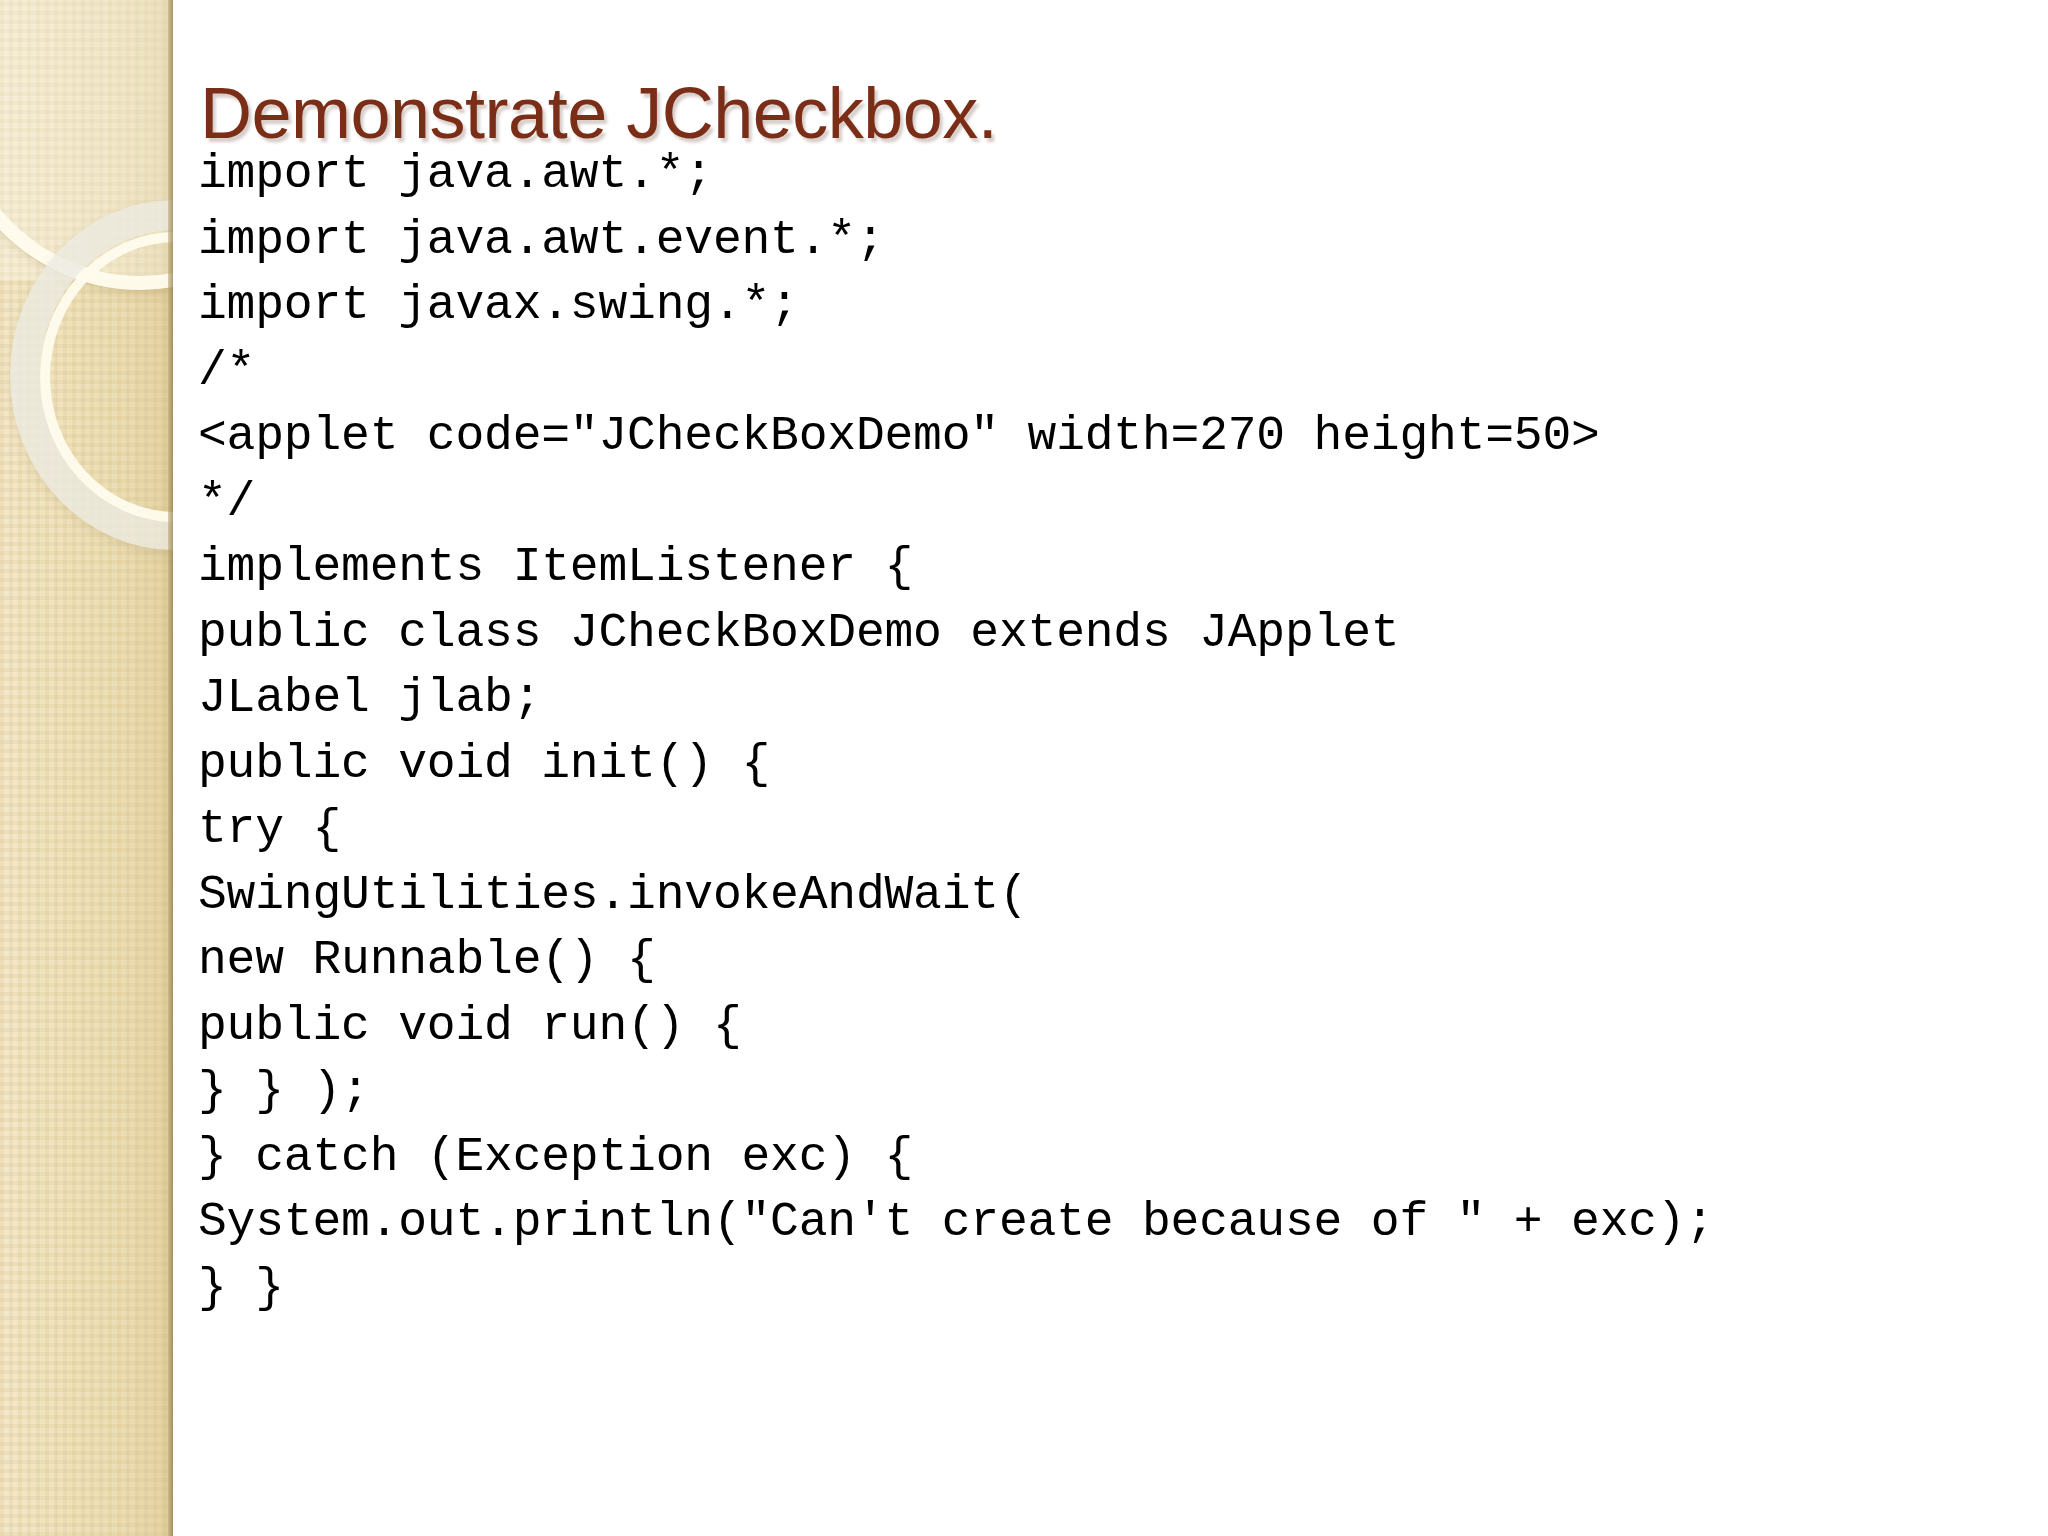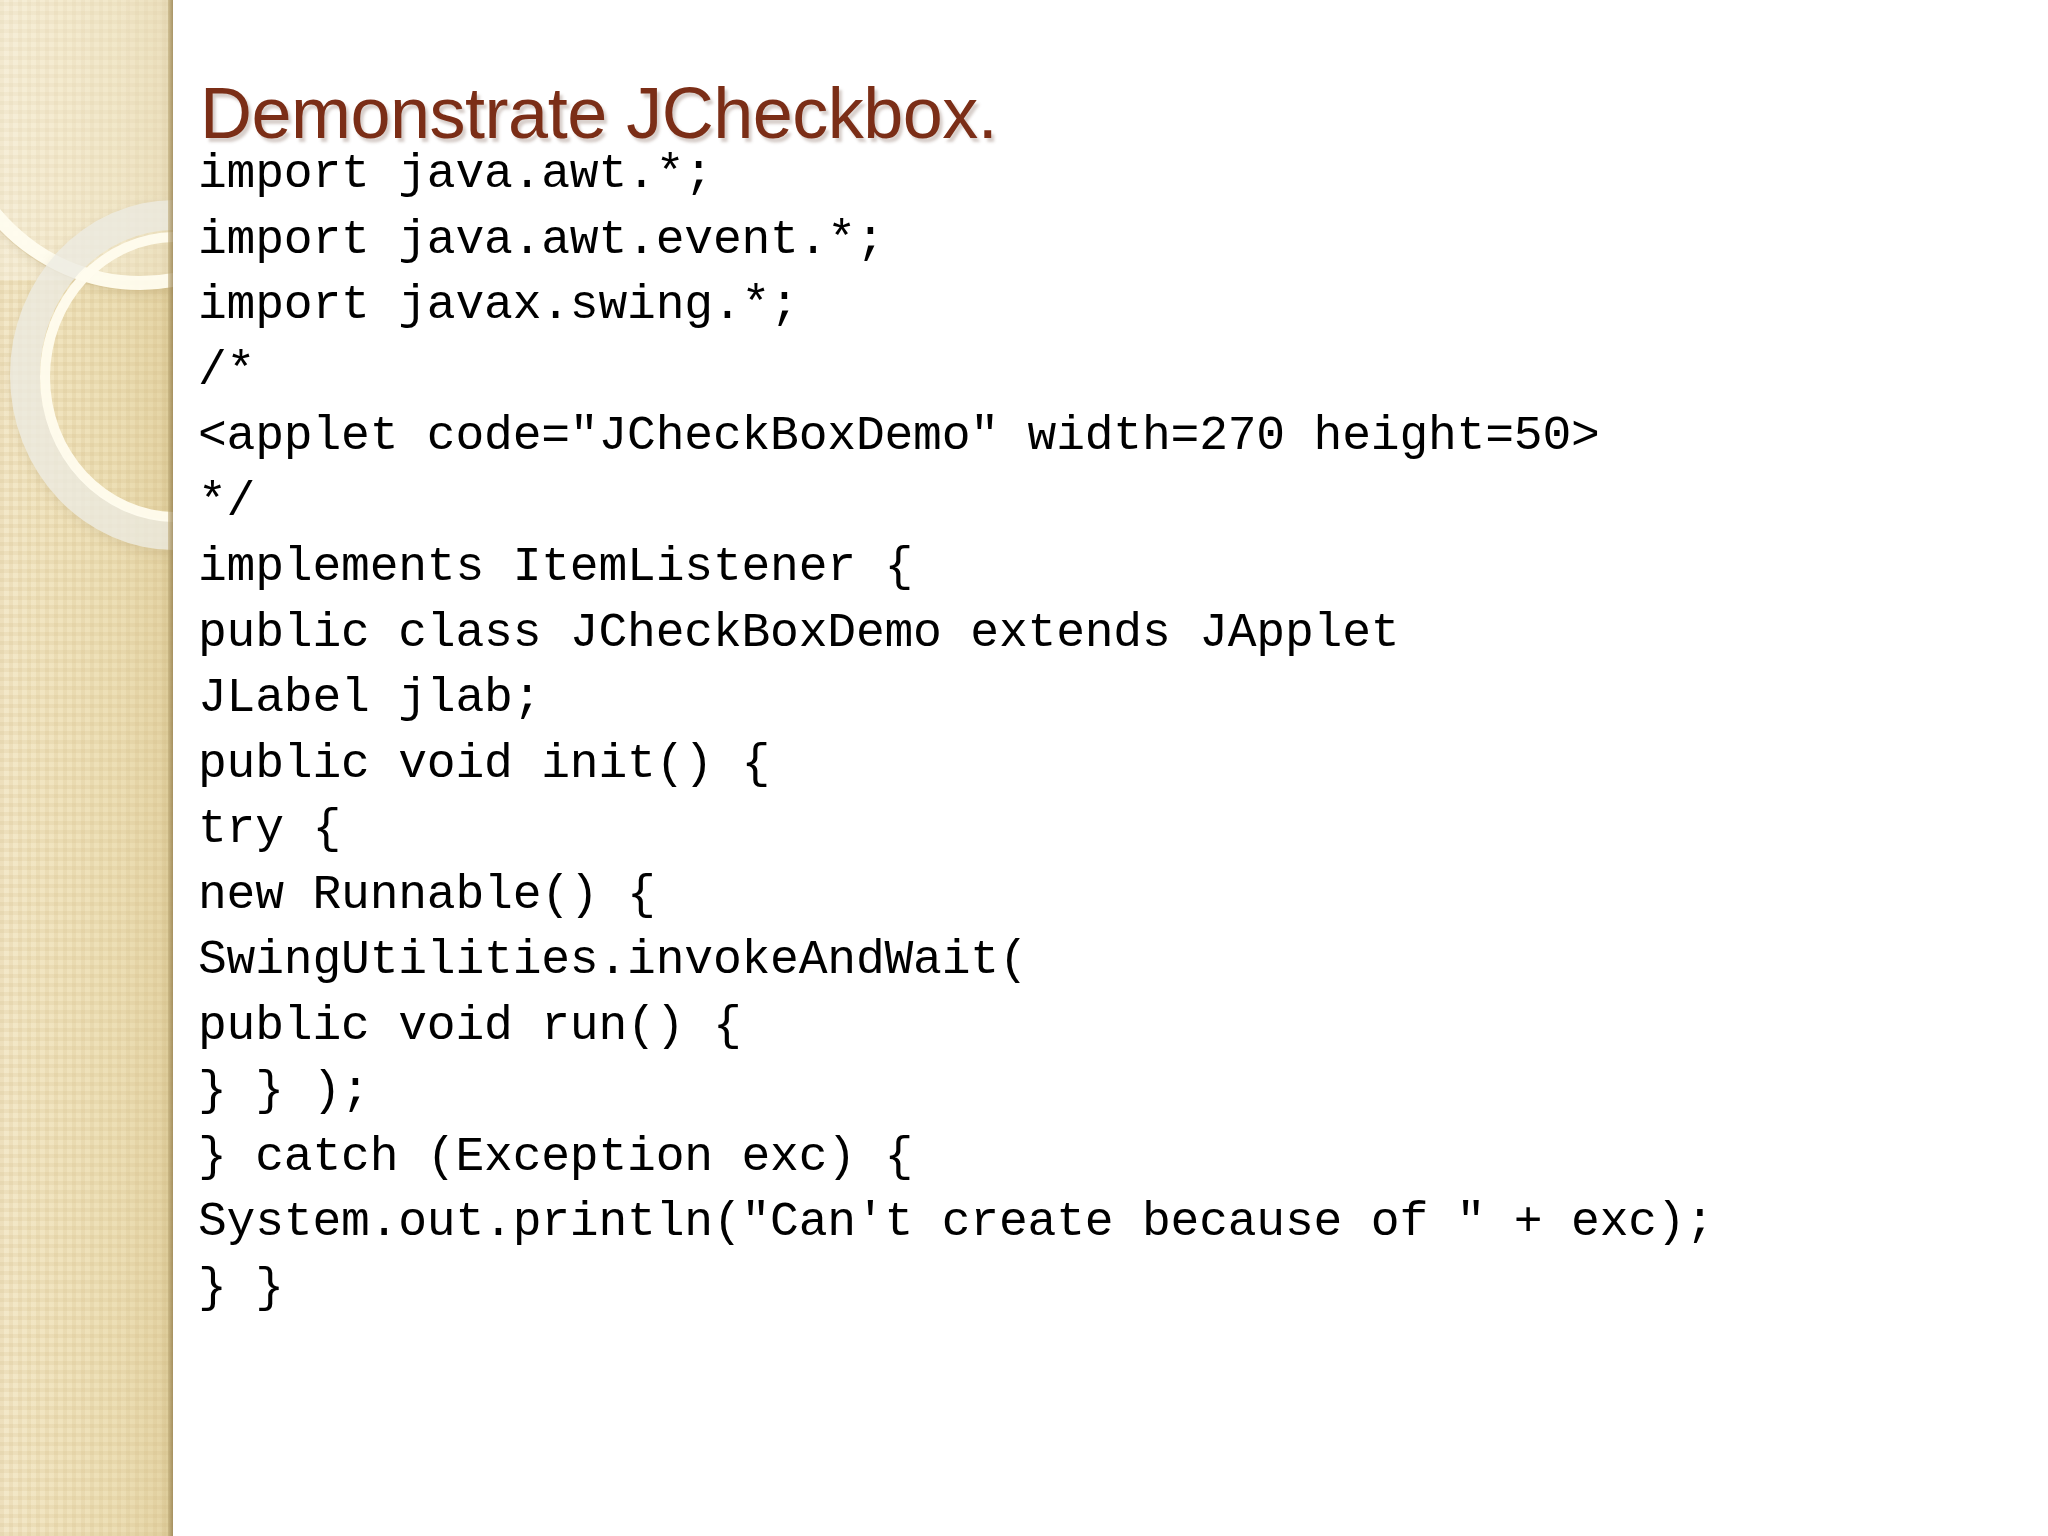--- a/index.html
+++ b/index.html
@@ -165,22 +165,22 @@
     <div class="code-line">import java.awt.event.*;</div>
     <div class="code-line">import javax.swing.*;</div>
     <div class="code-line">/*</div>
     <div class="code-line">&lt;applet code="JCheckBoxDemo" width=270 height=50&gt;</div>
     <div class="code-line">*/</div>
     <div class="code-line">implements ItemListener {</div>
     <div class="code-line">public class JCheckBoxDemo extends JApplet</div>
     <div class="code-line">JLabel jlab;</div>
     <div class="code-line">public void init() {</div>
     <div class="code-line">try {</div>
+    <div class="code-line">SwingUtilities.invokeAndWait(</div>
     <div class="code-line">new Runnable() {</div>
-    <div class="code-line">SwingUtilities.invokeAndWait(</div>
     <div class="code-line">public void run() {</div>
     <div class="code-line">} } );</div>
     <div class="code-line">} catch (Exception exc) {</div>
     <div class="code-line">System.out.println("Can't create because of " + exc);</div>
     <div class="code-line">} }</div>
   </div>
 
 </div>
 
 </body></html>

